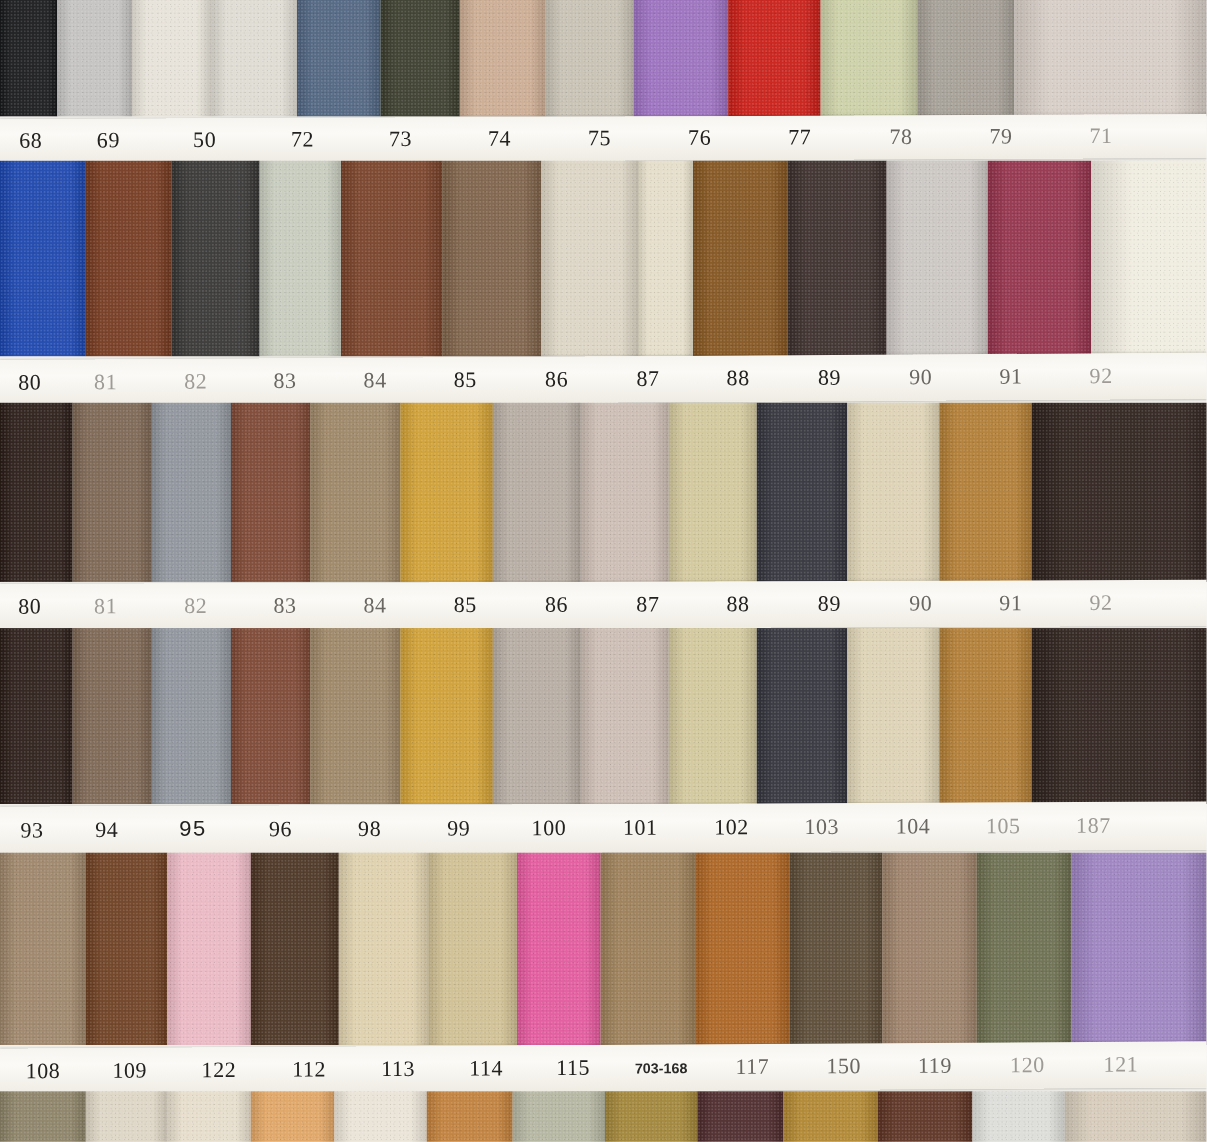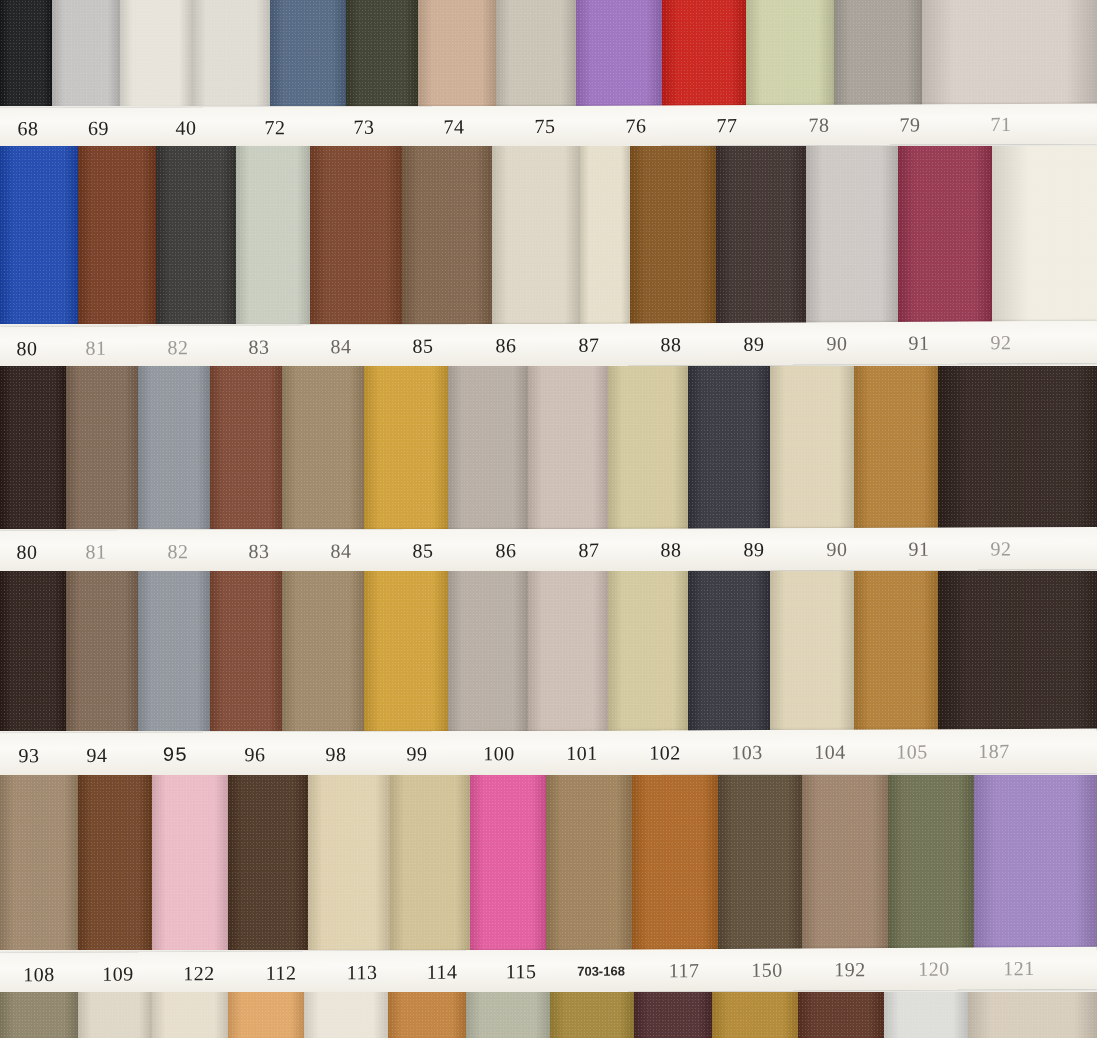--- a/index.html
+++ b/index.html
@@ -72,21 +72,21 @@
       <div class="swatch" style="width: 80px; background: rgb(199, 193, 179);"></div>
       <div class="swatch" style="width: 86px; background: rgb(154, 111, 190);"></div>
       <div class="swatch" style="width: 84px; background: rgb(200, 29, 22);"></div>
       <div class="swatch" style="width: 88px; background: rgb(204, 208, 166);"></div>
       <div class="swatch" style="width: 88px; background: rgb(164, 158, 149);"></div>
       <div class="swatch" style="width: 175px; background: rgb(214, 205, 197);"></div>
     </div>
     <div class="label-row tilt-a" style="height: 40px;">
       <div class="label-cell" style="width: 56px;">68</div>
       <div class="label-cell" style="width: 85px;">69</div>
-      <div class="label-cell" style="width: 90px;">40</div>
+      <div class="label-cell" style="width: 90px;">50</div>
       <div class="label-cell" style="width: 88px;">72</div>
       <div class="label-cell" style="width: 90px;">73</div>
       <div class="label-cell" style="width: 90px;">74</div>
       <div class="label-cell" style="width: 92px;">75</div>
       <div class="label-cell" style="width: 90px;">76</div>
       <div class="label-cell" style="width: 92px;">77</div>
       <div class="label-cell mid" style="width: 92px;">78</div>
       <div class="label-cell mid" style="width: 90px;">79</div>
       <div class="label-cell faint" style="width: 92px;">71</div>
     </div>
@@ -199,21 +199,21 @@
       <div class="label-cell" style="width: 78px;">108</div>
       <div class="label-cell" style="width: 80px;">109</div>
       <div class="label-cell" style="width: 82px;">122</div>
       <div class="label-cell" style="width: 82px;">112</div>
       <div class="label-cell" style="width: 80px;">113</div>
       <div class="label-cell" style="width: 80px;">114</div>
       <div class="label-cell" style="width: 78px;">115</div>
       <div class="label-cell code" style="width: 82px;">703-168</div>
       <div class="label-cell mid" style="width: 84px;">117</div>
       <div class="label-cell mid" style="width: 82px;">150</div>
-      <div class="label-cell mid" style="width: 84px;">192</div>
+      <div class="label-cell mid" style="width: 84px;">119</div>
       <div class="label-cell faint" style="width: 84px;">120</div>
       <div class="label-cell faint" style="width: 86px;">121</div>
     </div>
     <div class="swatch-row" style="height: 52px;">
       <div class="swatch" style="width: 78px; background: rgb(139, 129, 102);"></div>
       <div class="swatch" style="width: 74px; background: rgb(221, 213, 196);"></div>
       <div class="swatch" style="width: 76px; background: rgb(230, 221, 203);"></div>
       <div class="swatch" style="width: 76px; background: rgb(224, 164, 99);"></div>
       <div class="swatch" style="width: 84px; background: rgb(234, 227, 214);"></div>
       <div class="swatch" style="width: 78px; background: rgb(192, 127, 58);"></div>

